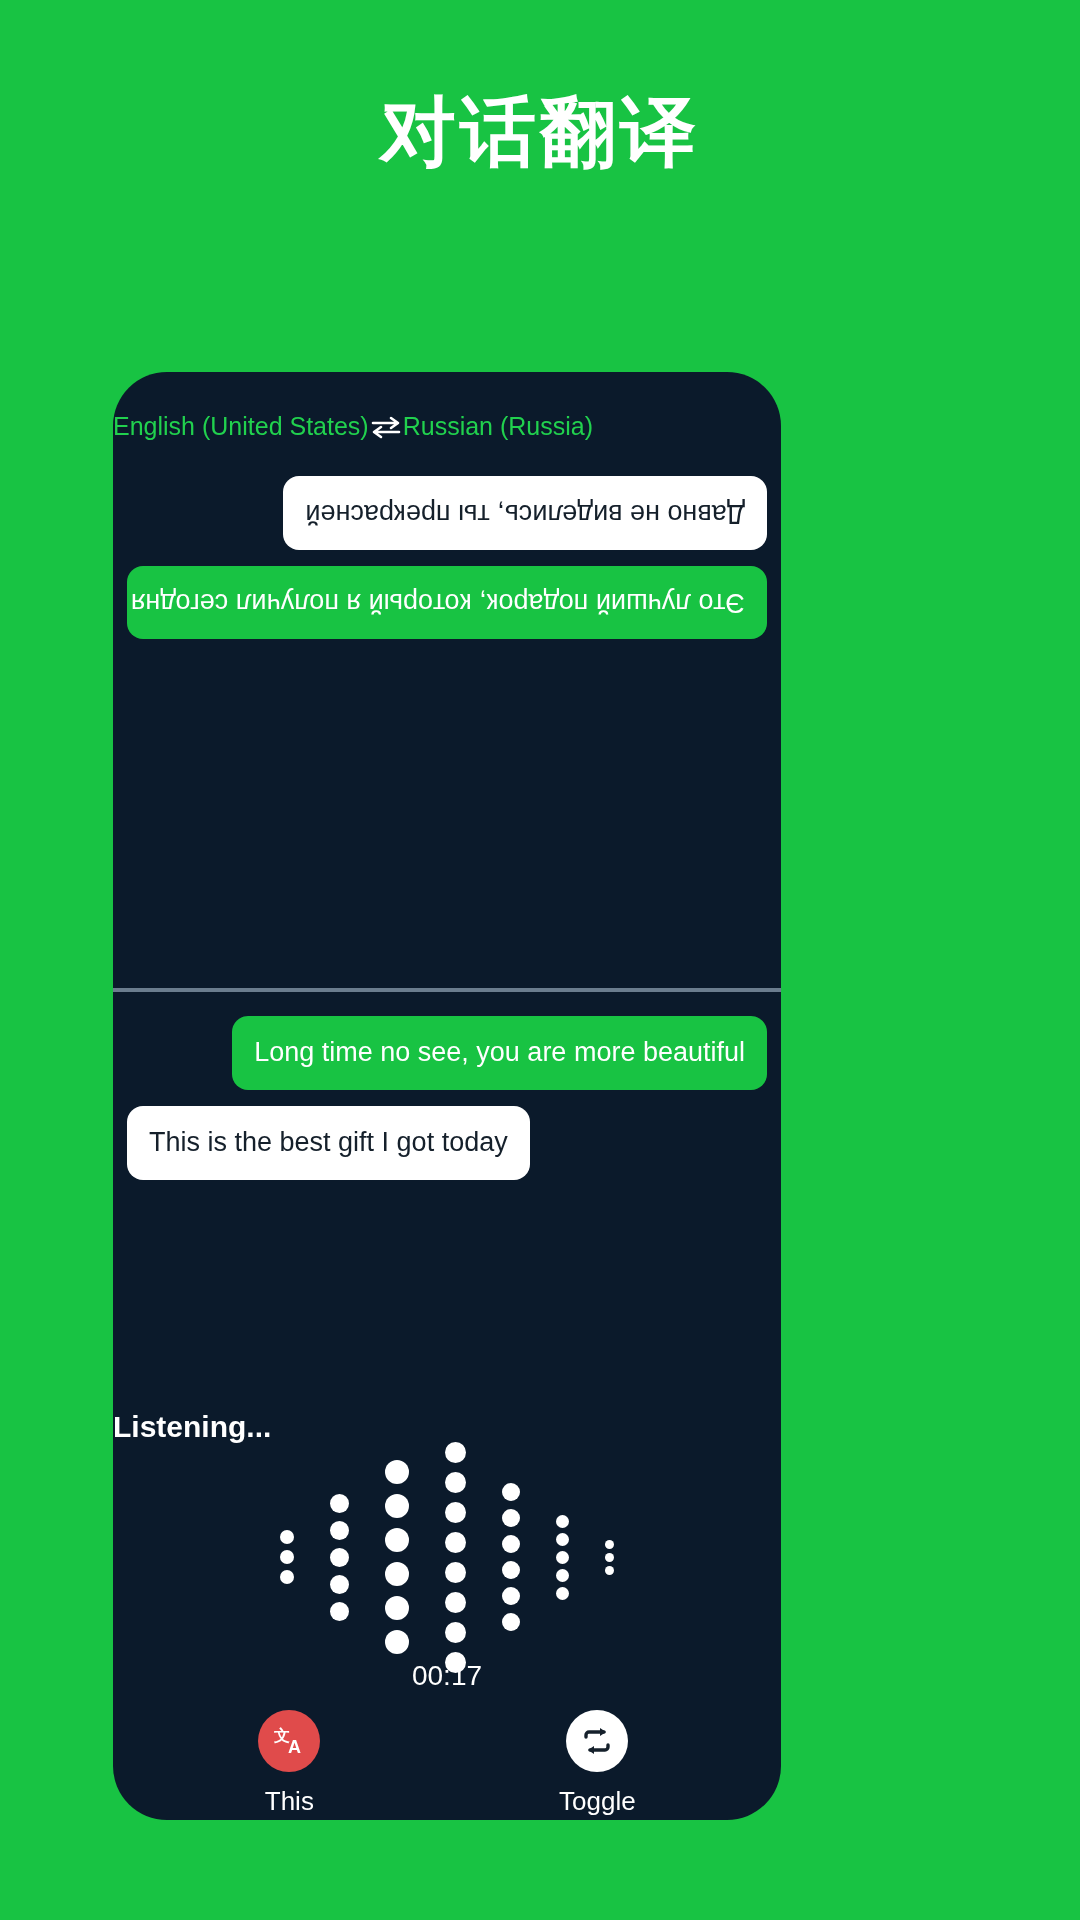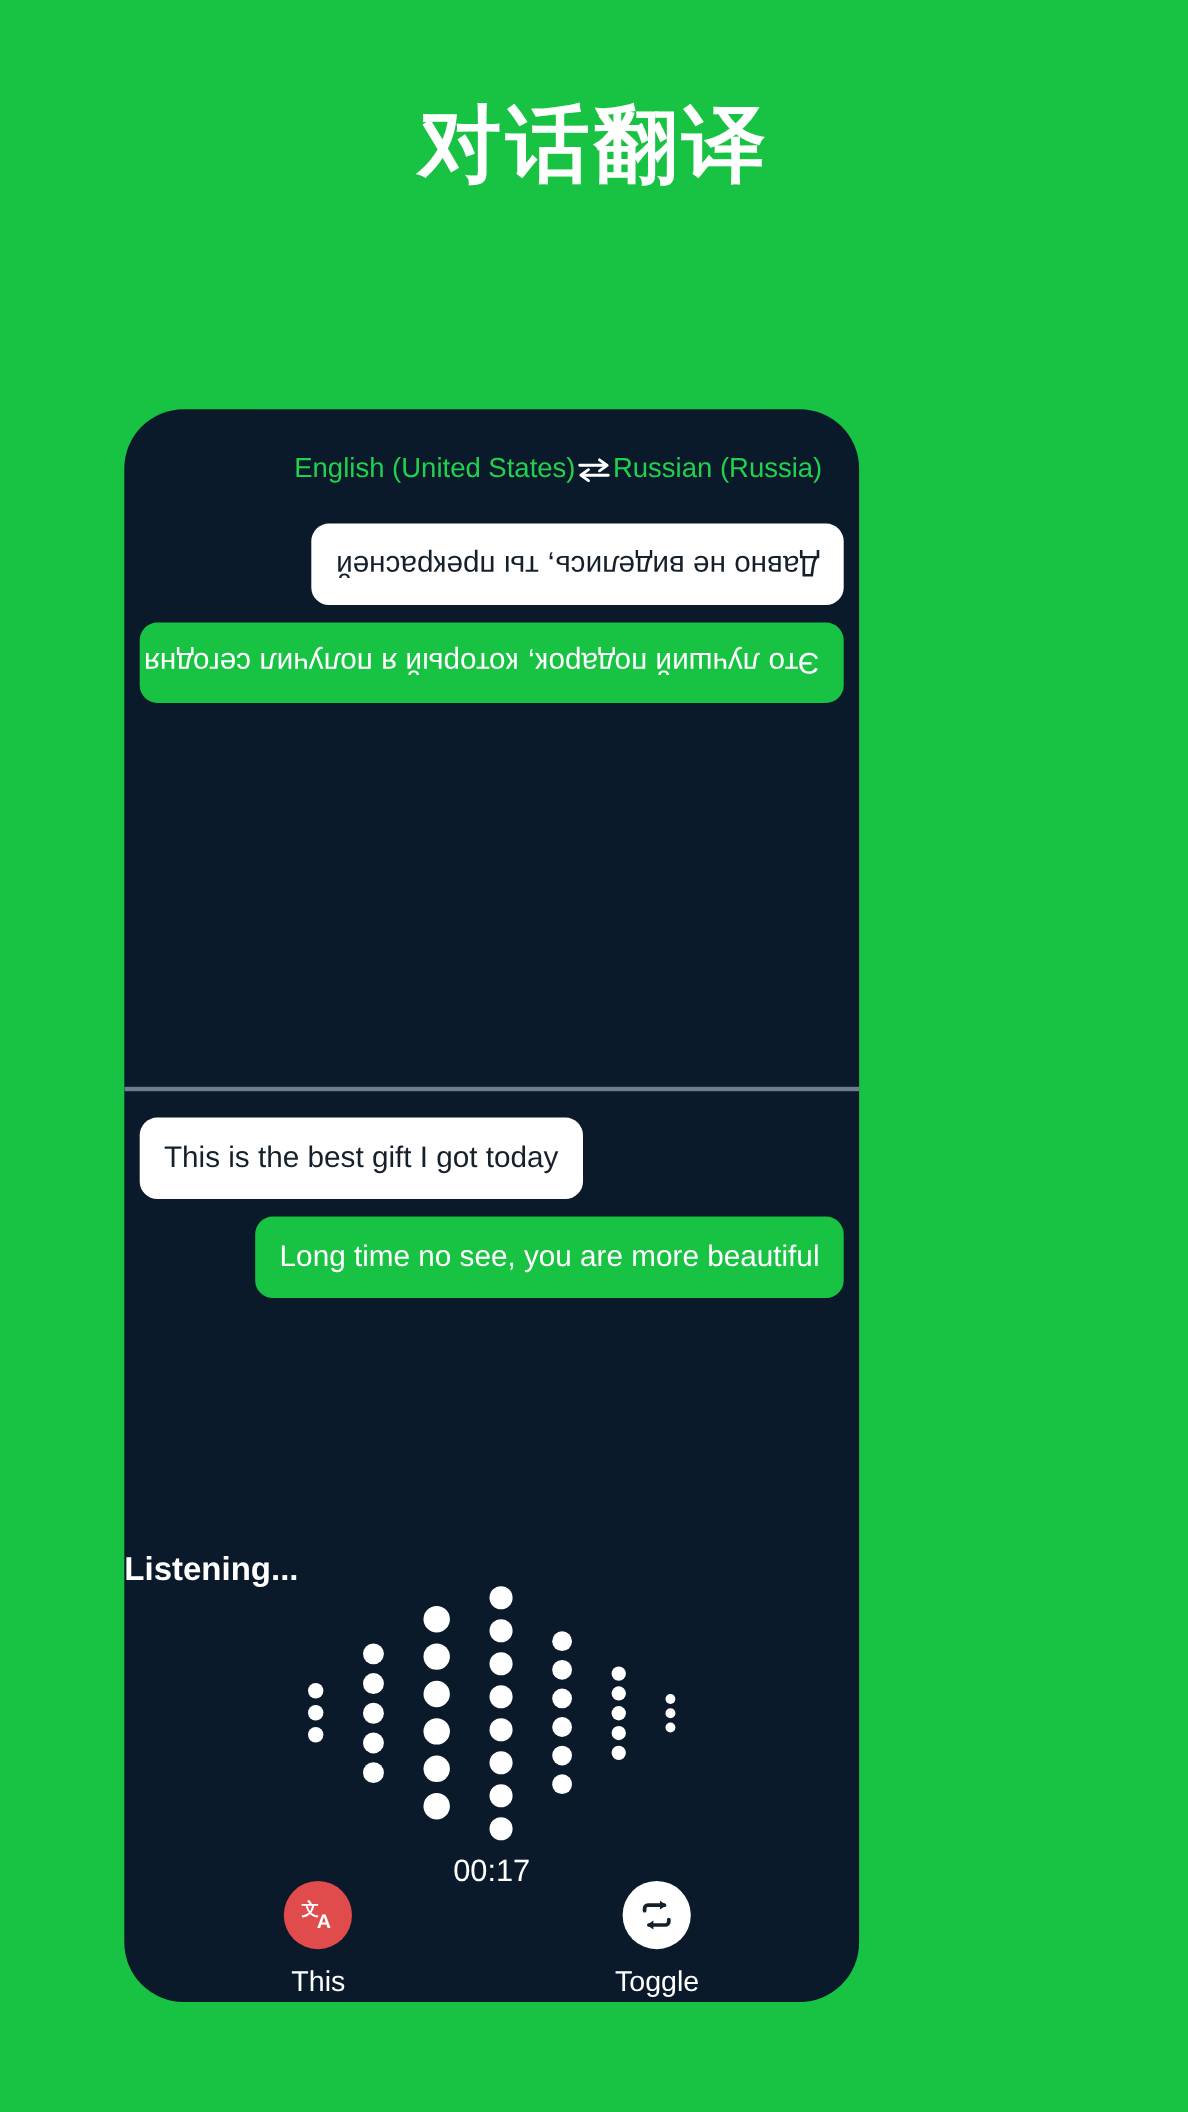--- a/index.html
+++ b/index.html
@@ -44,21 +44,20 @@
   }
 
   
   .lang-bar {
     position: absolute;
     top: 40px;
     left: 0;
     width: 789px;
     display: flex;
     align-items: center;
-    justify-content: center;
   }
   .lang-label {
     color: #21d14e;
     font-size: 25px;
     white-space: nowrap;
   }
   .swap-icon {
     width: 34px;
     height: 26px;
     display: flex;
@@ -152,21 +151,20 @@
   }
 
   .timer {
     position: absolute;
     left: 0;
     top: 1288px;
     width: 668px;
     text-align: center;
     color: #ffffff;
     font-size: 28px;
-    margin-top: 25px;
   }
 
   
   .controls {
     position: absolute;
     left: 0;
     top: 1338px;
     width: 668px;
     display: flex;
     align-items: flex-start;
@@ -222,25 +220,25 @@
       <div class="bubble green">Это лучший подарок, который я получил сегодня</div>
     </div>
     <div class="bubble-row left">
       <div class="bubble white">Давно не виделись, ты прекрасней</div>
     </div>
   </div>
 
   <div class="divider"></div>
 
   <div class="convo-bottom">
+    <div class="bubble-row right">
+      <div class="bubble green">Long time no see, you are more beautiful</div>
+    </div>
     <div class="bubble-row left">
       <div class="bubble white">This is the best gift I got today</div>
-    </div>
-    <div class="bubble-row right">
-      <div class="bubble green">Long time no see, you are more beautiful</div>
     </div>
   </div>
 
   <div class="listening-label">Listening...</div>
 
   <div class="waveform" id="waveform">
       <div class="wave-col" style="gap: 6px;">
         <div class="wave-dot" style="width: 14px; height: 14px; background: rgb(255, 255, 255);"></div>
         <div class="wave-dot" style="width: 14px; height: 14px; background: rgb(255, 255, 255);"></div>
         <div class="wave-dot" style="width: 14px; height: 14px; background: rgb(255, 255, 255);"></div>

